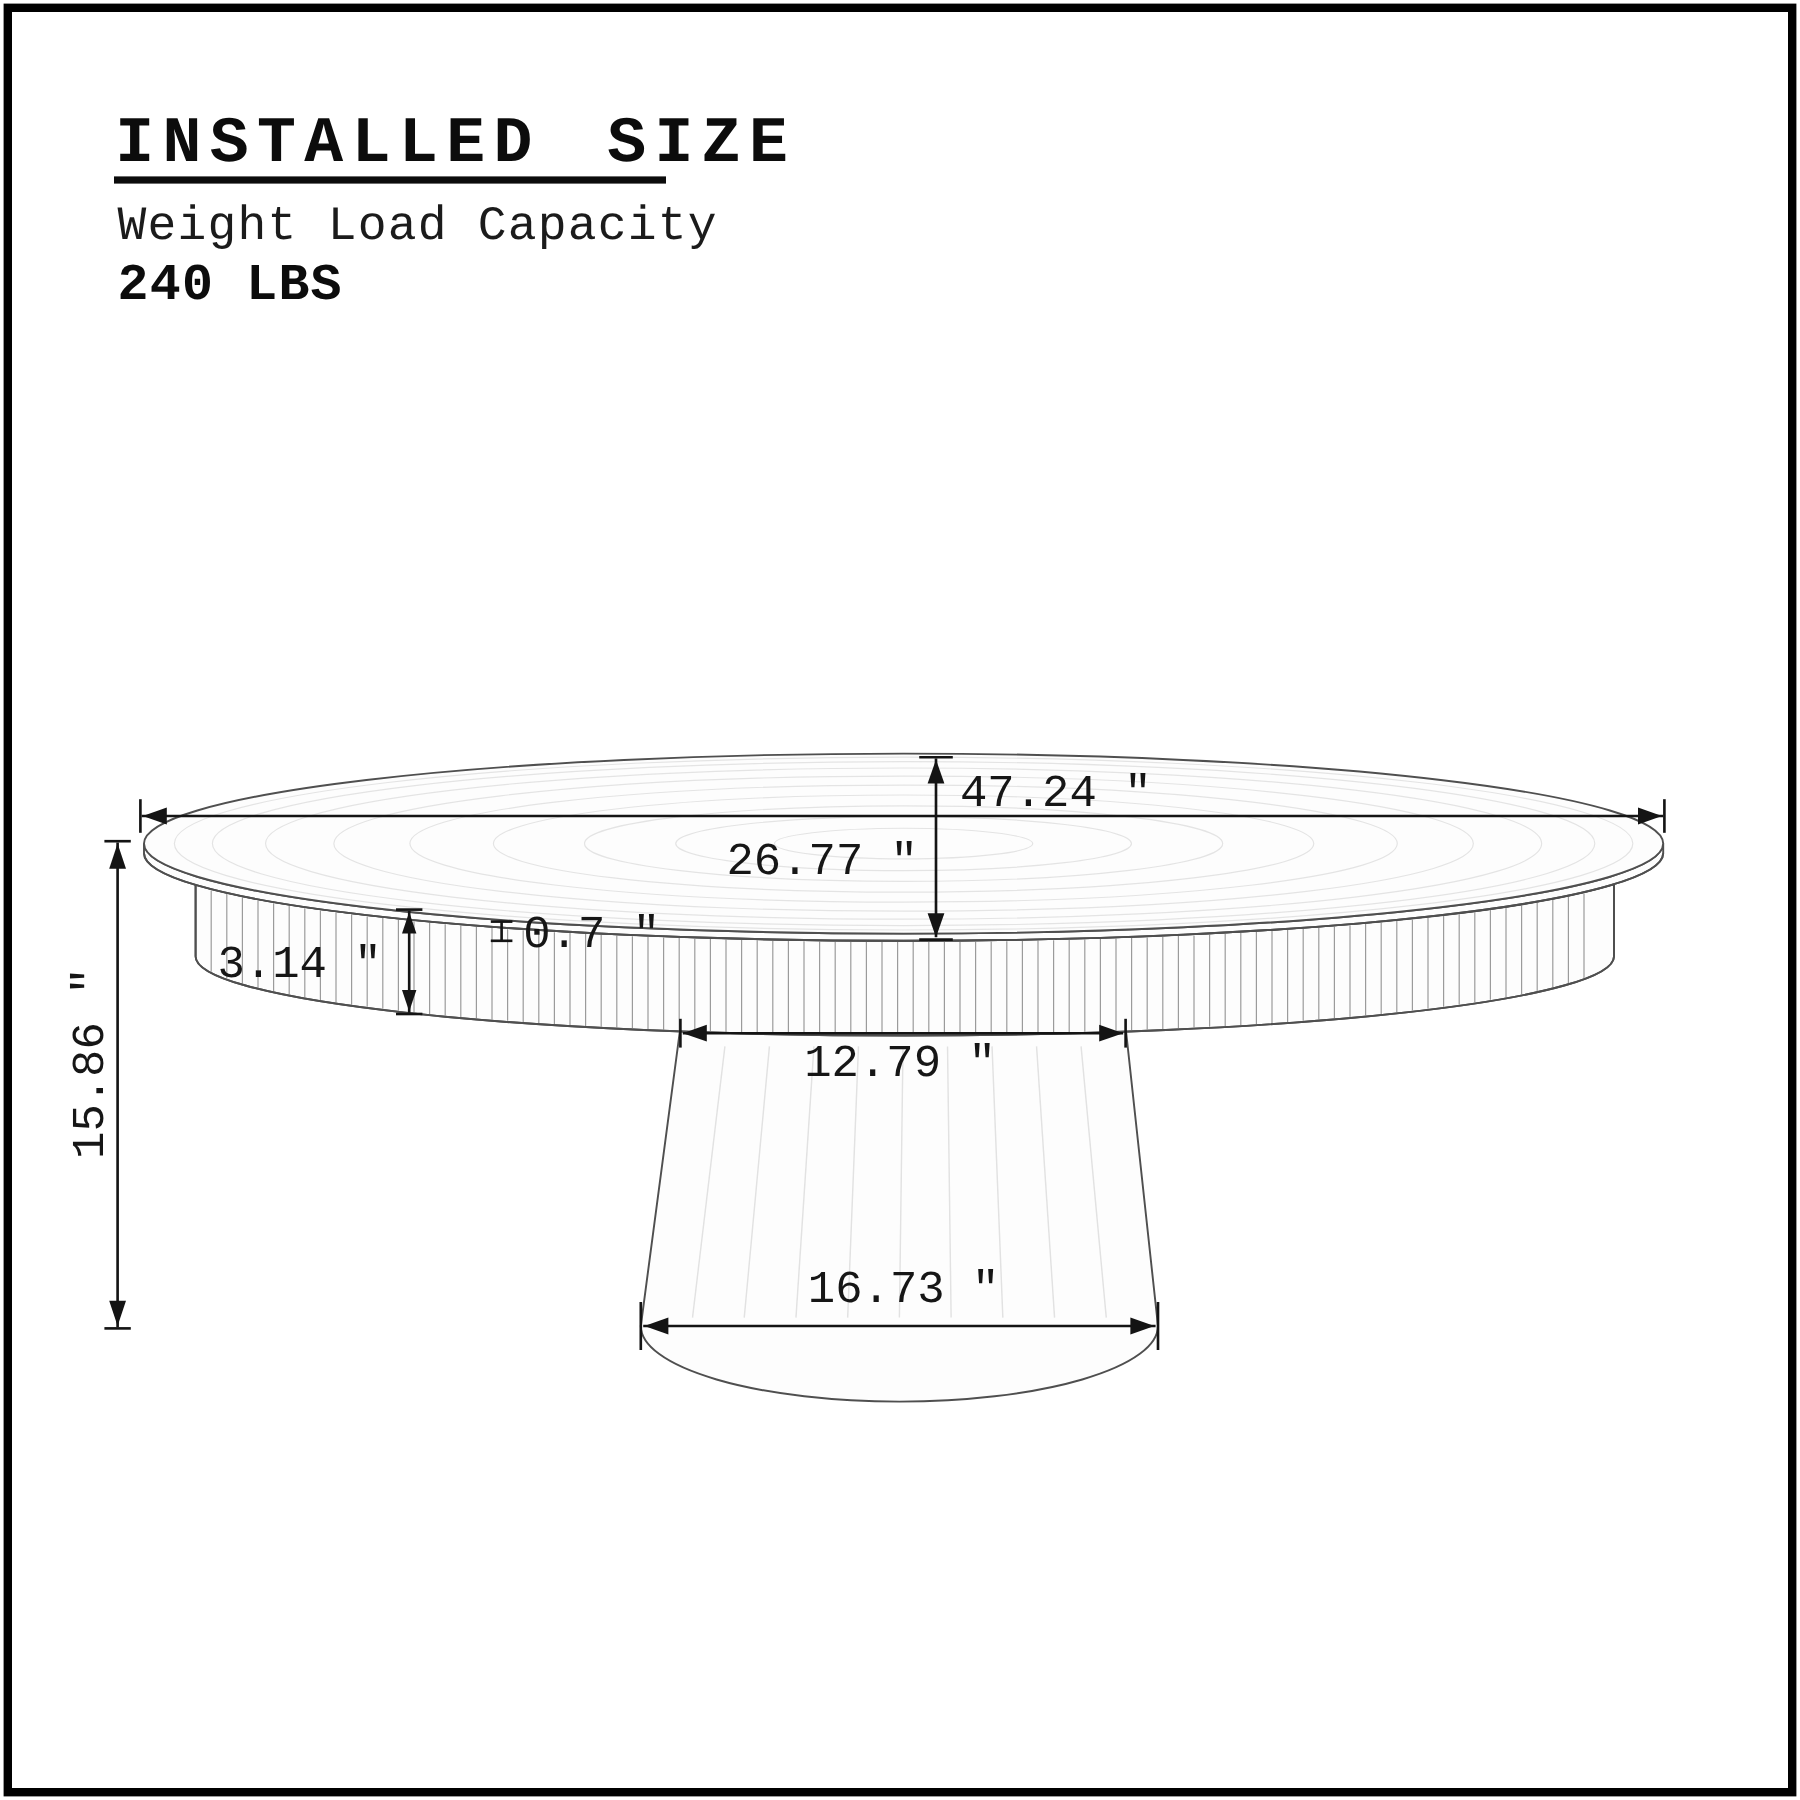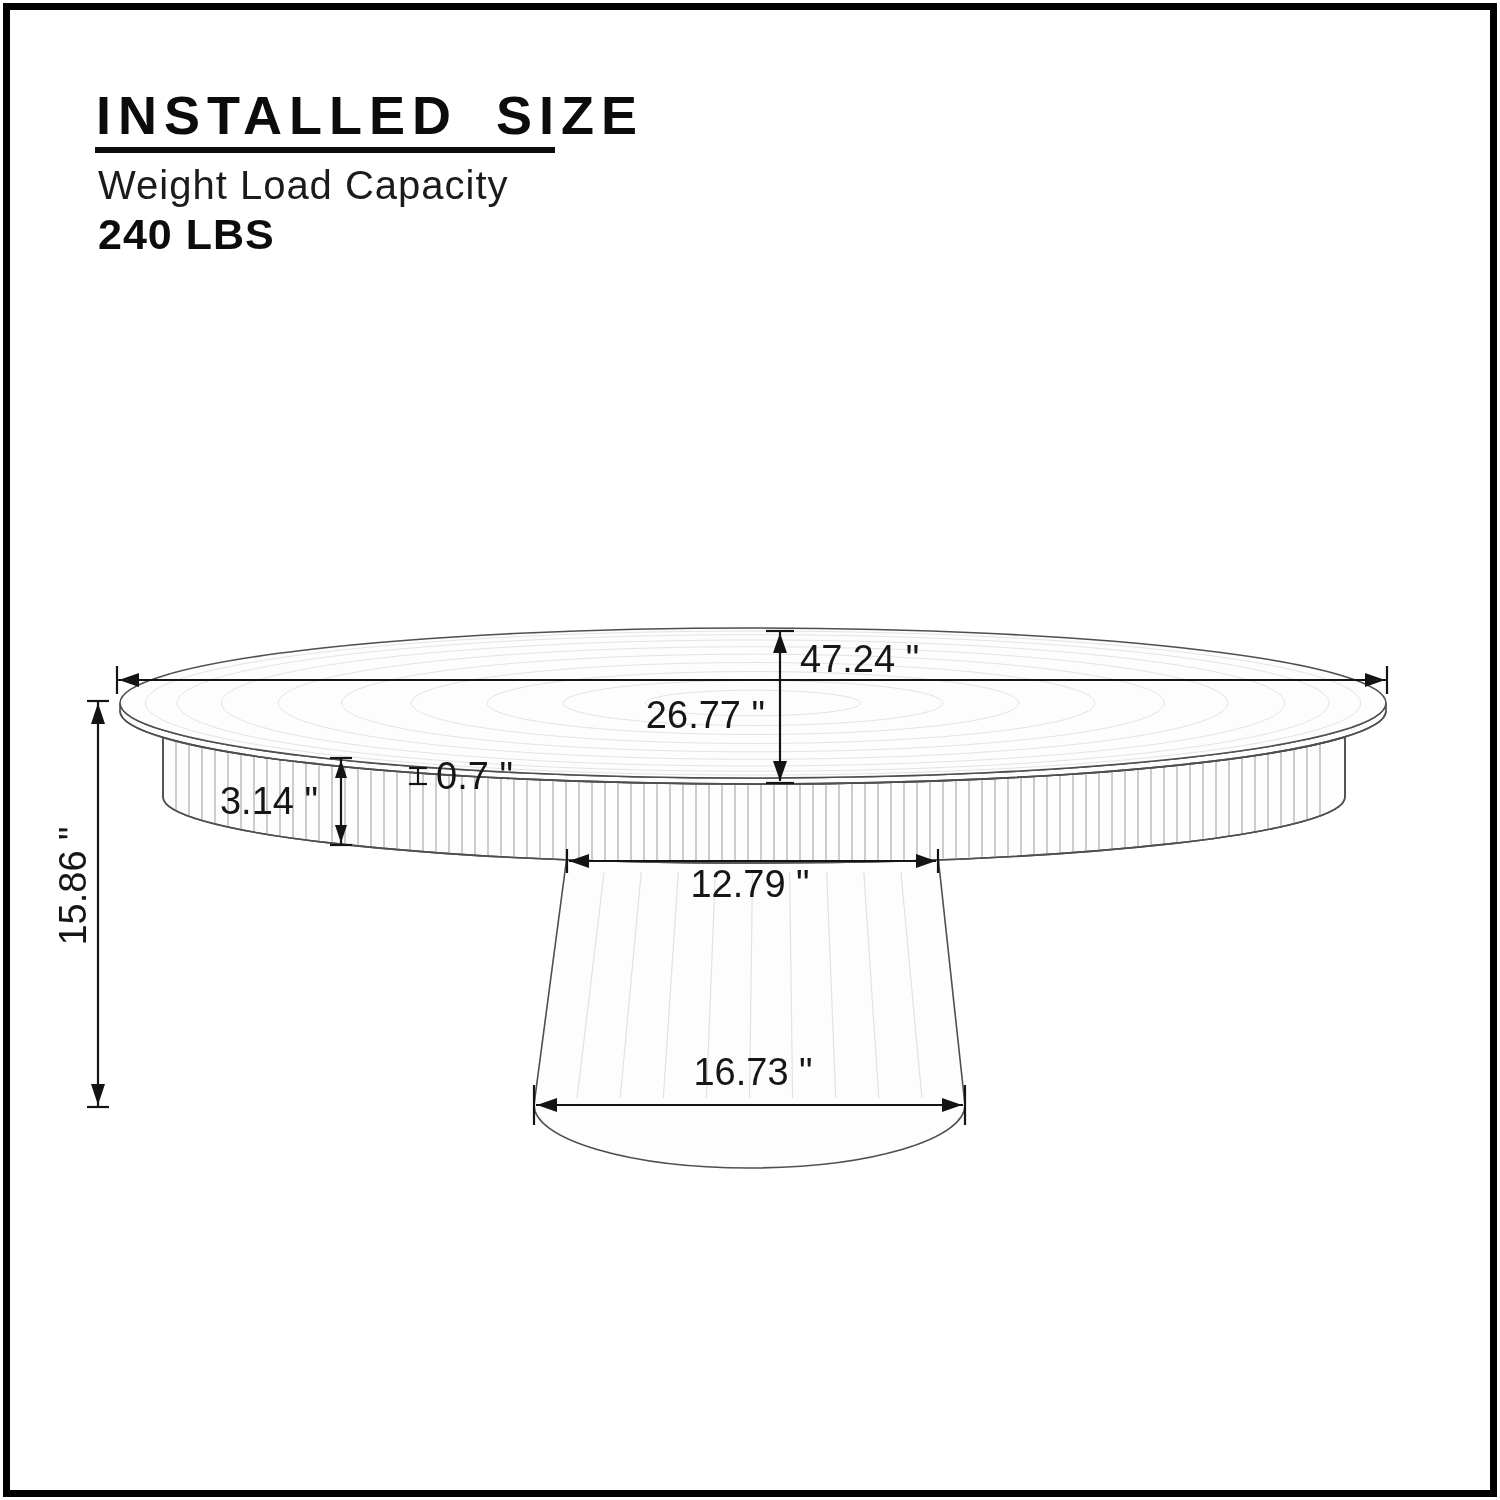--- a/index.html
+++ b/index.html
@@ -1,20 +1,20 @@
 <!DOCTYPE html>
 <html><head>
 <meta charset="utf-8">
 <style>
   html,body{margin:0;padding:0;background:#ffffff;}
   .page{
     position:relative;
     width:1500px;height:1500px;
     background:#ffffff;
-    font-family:Liberation Sans, sans-serif;
+    font-family:Liberation Mono, monospace;
     overflow:hidden;
   }
   svg{display:block;}
   text{fill:#151515;}
   .title-text{font-weight:bold;letter-spacing:7px;word-spacing:16px;fill:#0c0c0c;}
   .subtitle-text{font-weight:400;letter-spacing:1px;fill:#1b1b1b;}
   .capacity-text{font-weight:bold;letter-spacing:1px;fill:#0c0c0c;}
   .dim-label{font-size:38px;fill:#161616;}
   .dim-line{stroke:#141414;stroke-width:2.2;fill:none;}
   .dim-arrow{fill:#141414;stroke:none;}

